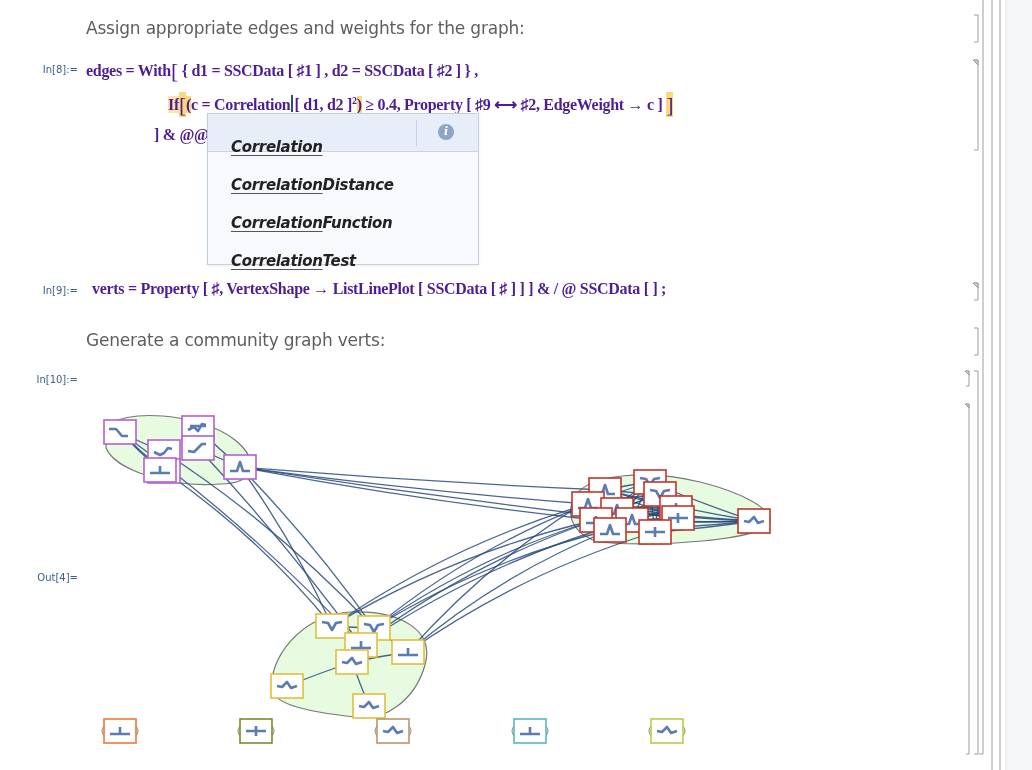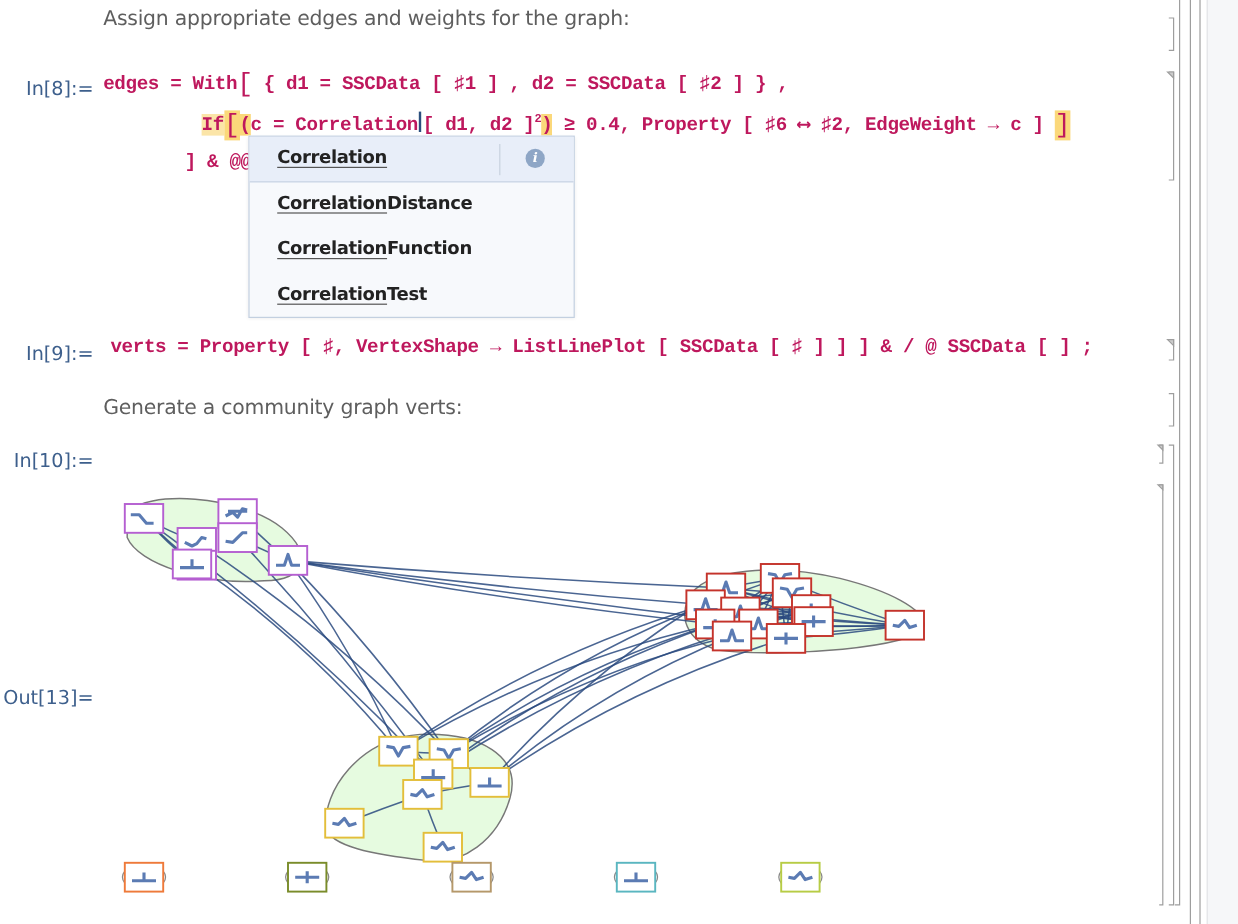--- a/index.html
+++ b/index.html
@@ -10,71 +10,71 @@
     color: #111;
   }
   .notebook { position: absolute; left: 0; top: 0; width: 1032px; height: 770px; }
   .text-cell {
     position: absolute; left: 86px;
     font-family: "DejaVu Sans", sans-serif; font-size: 17px; color: #5e5e5e;
     letter-spacing: -0.2px;
   }
   .cell-label {
     position: absolute; right: calc(1032px - 78px);
-    font-family: "DejaVu Sans", sans-serif; font-size: 16px; color: #3d5f8c;
+    font-family: "DejaVu Sans", sans-serif; font-size: 10px; color: #3d5f8c;
     white-space: nowrap;
   }
   .code-line {
     position: absolute; white-space: nowrap;
-    font-family: Liberation Mono, monospace; font-weight: bold; font-size: 16px; color: #be185d;
+    font-family: Liberation Serif, serif; font-weight: bold; font-size: 16px; color: #4c1d95;
     letter-spacing: -0.3px;
     text-align: right;
   }
   .hl { background: #fbd87a; }
   .hl-soft { background: #fbe5a8; }
   .sup { font-size: 10px; vertical-align: super; }
   .cursor { display: inline-block; width: 2px; height: 17px; background: #2b4f7e; vertical-align: -2px; margin: 0 1px; }
   .bigbr { font-size: 22px; font-weight: normal; vertical-align: -2px; }
 
   
   .autocomplete {
     position: absolute; left: 207px; top: 113px; width: 270px; height: 150px;
     background: #f7f9fc; border: 1px solid #c3d0e0;
     box-shadow: 0 1px 3px rgba(0,0,0,0.08);
   }
   .ac-item {
     position: absolute; left: 0; width: 270px; height: 37px;
     font-family: "DejaVu Sans", sans-serif; font-weight: bold; font-size: 15px; color: #222;
   }
-  .ac-item .txt { position: absolute; left: 23px; top: 8px; letter-spacing: -0.3px; }
+  .ac-item .txt { position: absolute; left: 23px; top: 24px; letter-spacing: -0.3px; font-style: italic; }
   .ac-item .match { text-decoration: underline; text-underline-offset: 3px; text-decoration-color: #555; }
   .ac-item.selected { background: #e8eef9; border-bottom: 1px solid #c9d4e4; }
   .ac-sep { position: absolute; left: 208px; top: 6px; width: 1px; height: 26px; background: #c8d2df; }
   .info-icon {
     position: absolute; left: 230px; top: 10px; width: 16px; height: 16px; border-radius: 50%;
     background: #8ea6c6; color: #fff; font-family: "DejaVu Serif", serif; font-style: italic;
     font-weight: bold; font-size: 11px; line-height: 16px; text-align: center;
   }
 
   
   .brackets { position: absolute; left: 950px; top: 0; width: 82px; height: 770px; }
 </style>
 </head>
 <body>
 
 <div class="notebook">
 
-  <div class="text-cell" style="top:6px;">Assign appropriate edges and weights for the graph:</div>
+  <div class="text-cell" style="top:18px;">Assign appropriate edges and weights for the graph:</div>
 
   <div class="cell-label" style="top:64px;">In[8]:=</div>
   <div class="code-line" style="left:86px; top:58px;">
     <span>edges = With</span><span class="bigbr">[</span><span> { d1 = SSCData [ ♯1 ] , d2 = SSCData [ ♯2 ] } ,</span>
   </div>
   <div class="code-line" style="left:168px; top:92px;">
-    <span class="hl-soft">If</span><span class="bigbr hl">[</span><span class="hl">(</span><span>c = Correlation</span><span class="cursor"></span><span>[ d1, d2 ]</span><span class="sup">2</span><span class="hl">)</span><span> ≥ 0.4, Property [ ♯6 ⟷ ♯2, EdgeWeight → c ] </span><span class="bigbr hl">]</span>
+    <span class="hl-soft">If</span><span class="bigbr hl">[</span><span class="hl">(</span><span>c = Correlation</span><span class="cursor"></span><span>[ d1, d2 ]</span><span class="sup">2</span><span class="hl">)</span><span> ≥ 0.4, Property [ ♯9 ⟷ ♯2, EdgeWeight → c ] </span><span class="bigbr hl">]</span>
   </div>
   <div class="code-line" style="left:154px; top:126px;">] &amp; @@</div>
 
   <div class="autocomplete">
     <div class="ac-item selected" style="top:0;">
       <span class="txt"><span class="match">Correlation</span><span></span></span>
       <span class="ac-sep"></span>
       <span class="info-icon">i</span>
     </div>
     <div class="ac-item" style="top:38px;">
@@ -88,21 +88,21 @@
     </div>
   </div>
 
   <div class="cell-label" style="top:285px;text-align:right;">In[9]:=</div>
   <div class="code-line" style="left:92px; top:280px;">verts = Property [ ♯, VertexShape → ListLinePlot [ SSCData [ ♯ ] ] ]  &amp; / @ SSCData [ ] ;</div>
 
   <div class="text-cell" style="top:330px;">Generate a community graph verts:</div>
 
   <div class="cell-label" style="top:374px;">In[10]:=</div>
 
-  <div class="cell-label" style="top:572px;">Out[13]=</div>
+  <div class="cell-label" style="top:572px;">Out[4]=</div>
 
   <svg id="graph" style="position:absolute; left:0; top:0;" width="950" height="770">
     <g id="regions">
         <path d="M106 428 C120 408 200 412 235 440 C262 462 255 484 220 484 C170 488 115 470 106 448 Z" fill="#e6fbe0" stroke="#777" stroke-width="1.2"></path>
         <path d="M573 500 C585 472 650 470 700 482 C740 492 772 508 770 522 C766 540 650 548 600 542 C575 536 566 518 573 500 Z" fill="#e6fbe0" stroke="#777" stroke-width="1.2"></path>
         <path d="M272 690 C268 660 300 615 350 612 C400 610 435 630 425 665 C415 700 385 722 355 717 C310 712 275 705 272 690 Z" fill="#e6fbe0" stroke="#777" stroke-width="1.2"></path>
       </g>
     <g id="edges">
         <path d="M120 432 Q141.6 442.88 164 452" fill="none" stroke="#2a4a7f" stroke-width="1.3" stroke-opacity="0.85"></path>
         <path d="M120 432 Q141.22 452.38 164 471" fill="none" stroke="#2a4a7f" stroke-width="1.3" stroke-opacity="0.85"></path>

